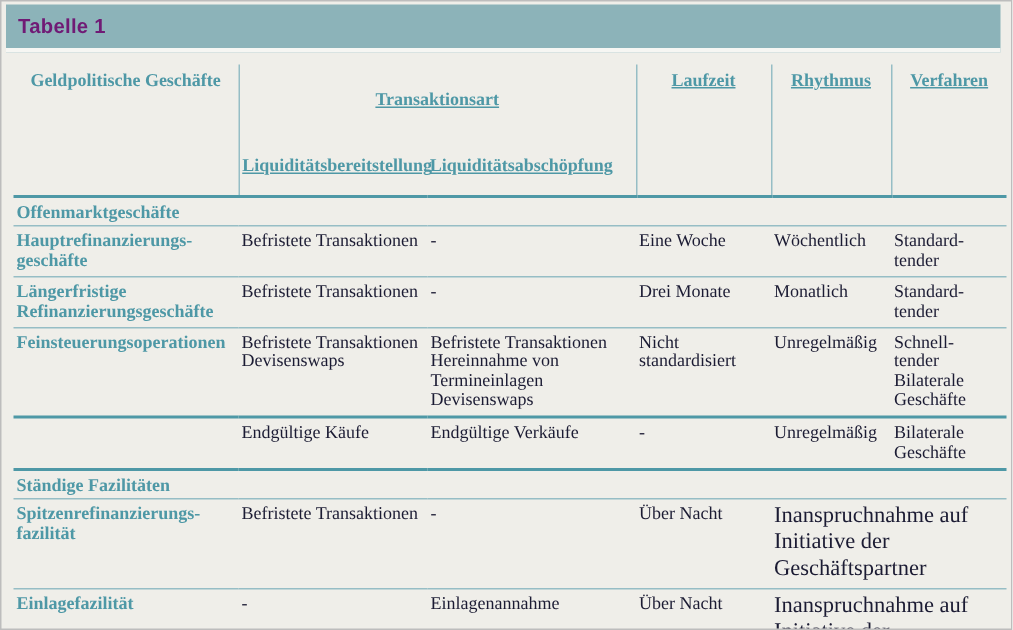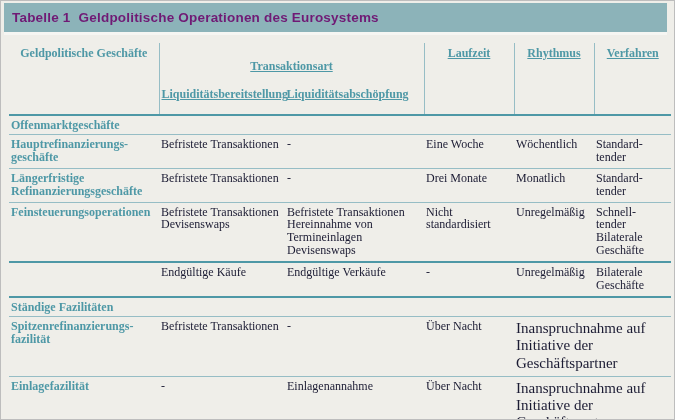--- a/index.html
+++ b/index.html
@@ -50,21 +50,21 @@
     font-weight:bold;
     border-bottom:2px solid var(--teal);
     padding-top:4px;
     text-align:center;
   }
   thead td.hgroup, thead td.hc4, thead td.hc5, thead td.hc6{
     border-left:1px solid var(--teal-light);
     text-decoration:underline;
   }
   .g-title{text-align:center;}
-  .g-subs{display:flex;text-align:left;margin-top:2px;}
+  .g-subs{display:flex;text-align:left;margin-top:18px;}
   .g-subs .gs1{width:126px;padding-left:2px;}
   .g-subs .gs2{flex:1;padding-left:1px;}
   
   tr.srow td{
     color:var(--teal);
     font-weight:bold;
     padding:3px 2px 2px 2px;
     border-bottom:1px solid var(--teal-light);
   }
   tr.s2 td{border-top:2px solid var(--teal);}
@@ -84,21 +84,20 @@
   tr.row7 td{border-bottom:3px solid var(--teal);}
   td.cz{font-size:15px;line-height:1.15;}
 </style>
 </head>
 <body>
 
 <div class="frame">
 
   <div class="title-bar">
     <span class="t-prefix">Tabelle 1</span>
-    <span class="t-text">Geldpolitische Operationen des Eurosystems</span>
   </div>
 
   <table>
     <colgroup>
       <col style="width:150px">
         <col style="width:126px">
         <col style="width:139px">
       <col style="width:90px">
         <col style="width:80px">
         <col style="width:77px">

